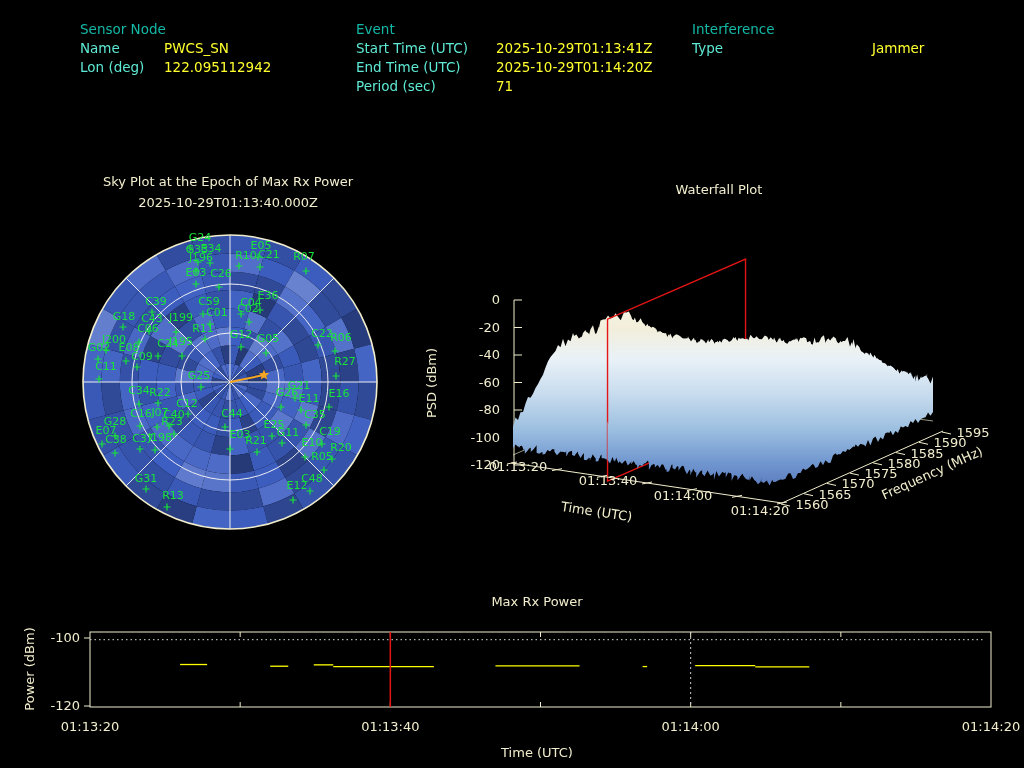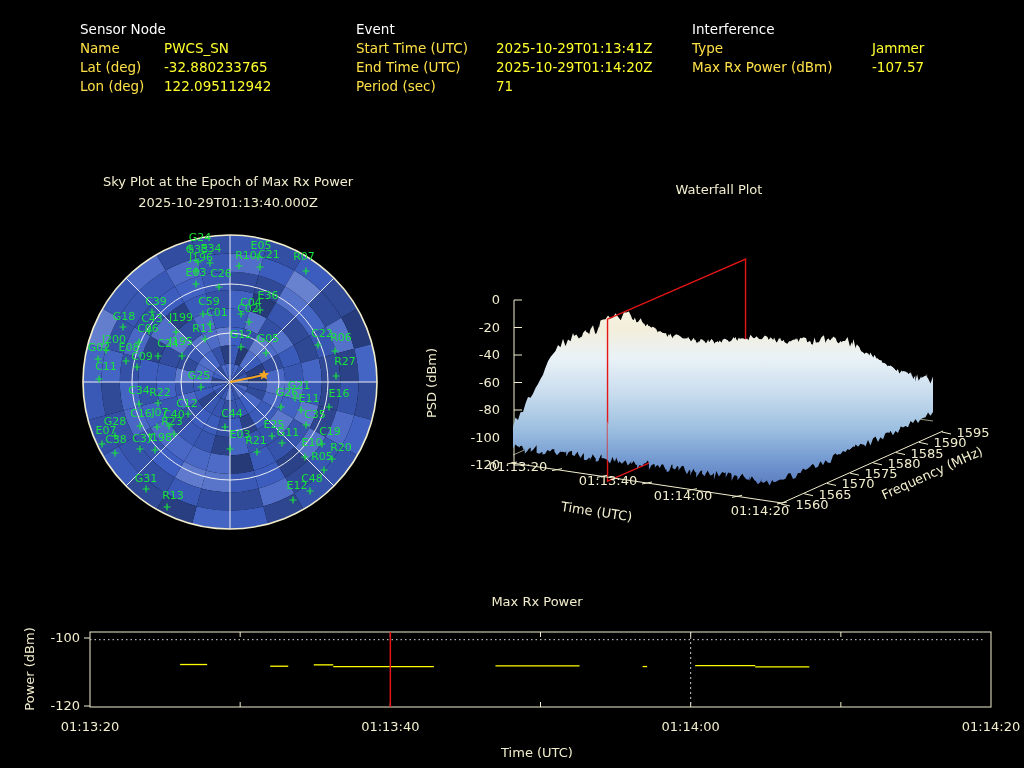--- a/index.html
+++ b/index.html
@@ -1,36 +1,33 @@
 <!DOCTYPE html>
 <html><head>
 <meta charset="utf-8">
 <style>
   html,body{margin:0;padding:0;background:#000;}
   #stage{position:relative;width:1024px;height:768px;background:#000;overflow:hidden;
          font-family:"DejaVu Sans",sans-serif;}
   #plots{position:absolute;left:0;top:0;}
   .hdr-col{position:absolute;top:20px;font-size:13.5px;line-height:19px;white-space:nowrap;}
-  .hdr-title{color:#ffffff;}
-  .hdr-row .lab{color:#fde047;display:inline-block;}
+  .hdr-title{color:#14b8a6;}
+  .hdr-row .lab{color:#5eead4;display:inline-block;}
   .hdr-row .val{color:#ffff2e;text-align:right;}
   .w1{width:84px}.w2{width:140px}.w3{width:180px}
 </style>
 </head>
 <body>
 
 <div id="stage">
 
   <div class="hdr-col" style="left:80px">
     <div class="hdr-title">Sensor Node</div>
     <div class="hdr-row">
       <span class="lab w1">Name</span><span class="val">PWCS_SN</span>
-    </div>
-    <div class="hdr-row">
-      <span class="lab w1">Lat (deg)</span><span class="val">-32.880233765</span>
     </div>
     <div class="hdr-row">
       <span class="lab w1">Lon (deg)</span><span class="val">122.095112942</span>
     </div>
   </div>
 
   <div class="hdr-col" style="left:356px">
     <div class="hdr-title">Event</div>
     <div class="hdr-row">
       <span class="lab w2">Start Time (UTC)</span><span class="val">2025-10-29T01:13:41Z</span>
@@ -40,23 +37,20 @@
     </div>
     <div class="hdr-row">
       <span class="lab w2">Period (sec)</span><span class="val">71</span>
     </div>
   </div>
 
   <div class="hdr-col" style="left:692px">
     <div class="hdr-title">Interference</div>
     <div class="hdr-row">
       <span class="lab w3">Type</span><span class="val">Jammer</span>
-    </div>
-    <div class="hdr-row">
-      <span class="lab w3">Max Rx Power (dBm)</span><span class="val">-107.57</span>
     </div>
   </div>
 
   <svg id="plots" width="1024" height="768" viewBox="0 0 1024 768">
       <g>
         <text x="228" y="186" fill="#f2eecd" font-size="13" text-anchor="middle" font-family="&quot;DejaVu Sans&quot;,sans-serif">Sky Plot at the Epoch of Max Rx Power</text>
         <text x="228" y="207" fill="#f2eecd" font-size="13" text-anchor="middle" font-family="&quot;DejaVu Sans&quot;,sans-serif">2025-10-29T01:13:40.000Z</text>
         <path d="M230.0,382.0 L248.4,382.0 A18.375,18.375 0 0 1 247.7,386.8 L230.0,382.0 A0,0 0 0 0 230.0,382.0 Z" fill="hsl(225,52%,36%)"></path>
         <path d="M230.0,382.0 L247.7,386.8 A18.375,18.375 0 0 1 245.9,391.2 L230.0,382.0 A0,0 0 0 0 230.0,382.0 Z" fill="hsl(225,52%,53%)"></path>
         <path d="M230.0,382.0 L245.9,391.2 A18.375,18.375 0 0 1 243.0,395.0 L230.0,382.0 A0,0 0 0 0 230.0,382.0 Z" fill="hsl(225,52%,47%)"></path>

